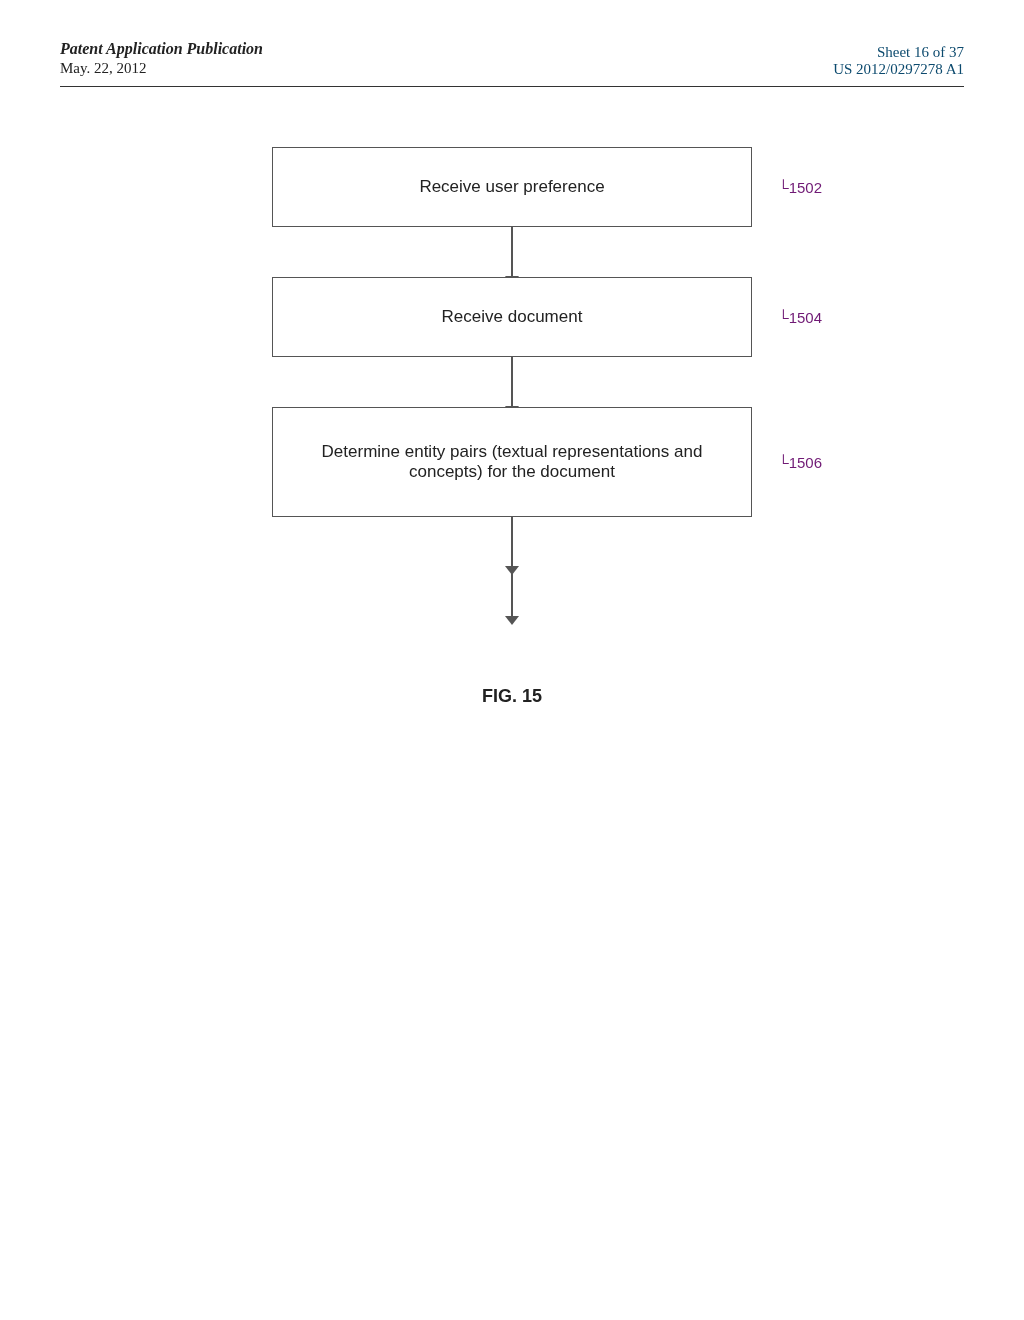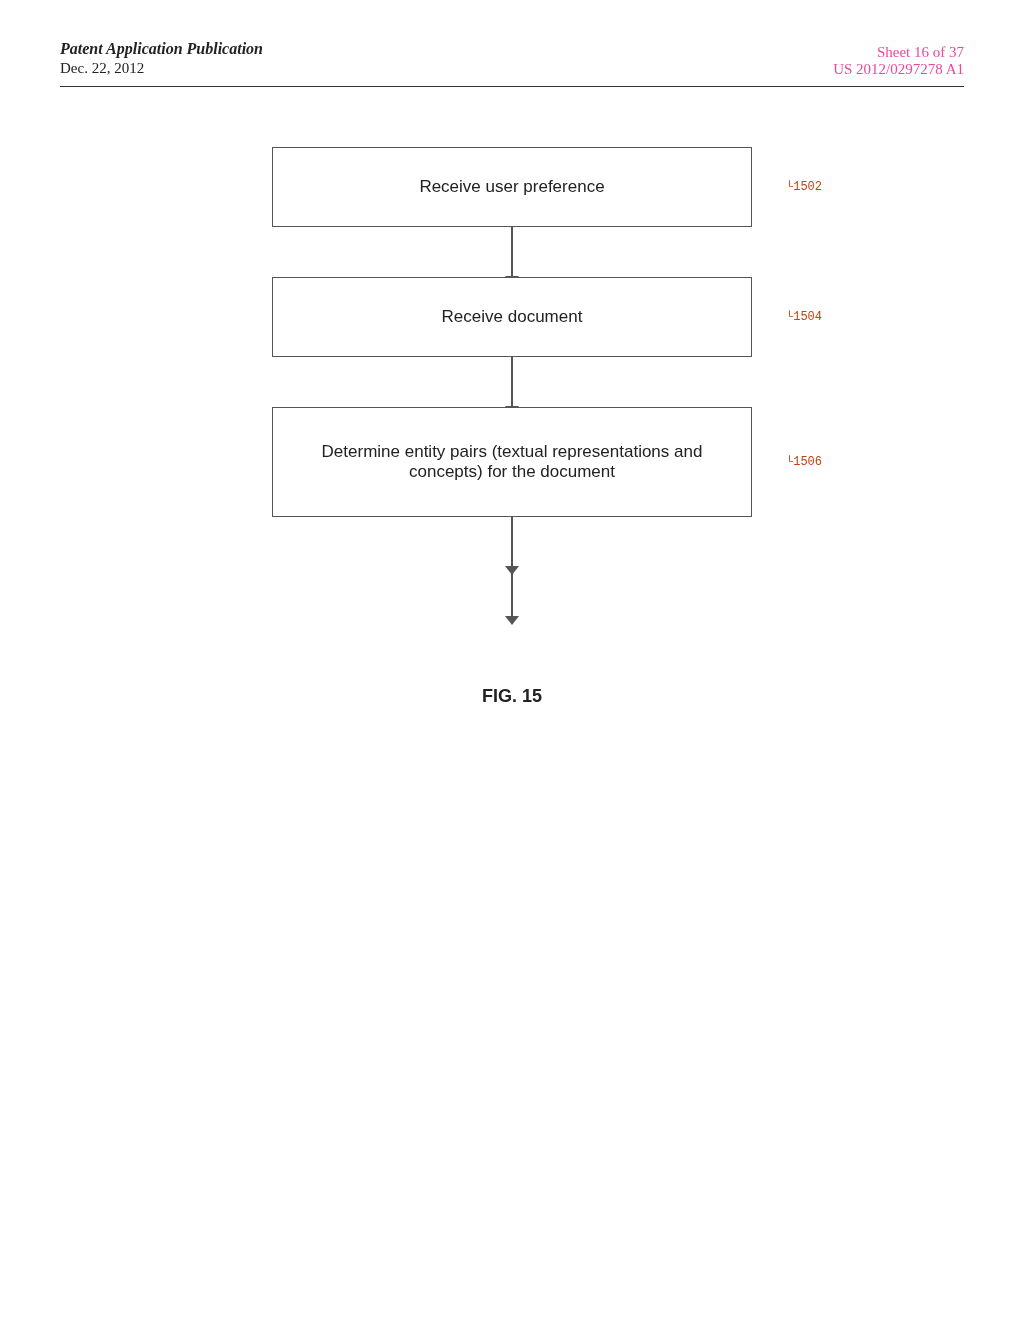--- a/index.html
+++ b/index.html
@@ -41,21 +41,21 @@
     }
 
     .header-date {
       font-size: 15px;
       color: #222;
       margin-top: 2px;
     }
 
     .header-right {
       font-size: 15px;
-      color: #ec4899;
+      color: #0c4a6e;
       text-align: right;
       margin-top: 4px;
     }
 
     .diagram-container {
       display: flex;
       flex-direction: column;
       align-items: center;
       margin-top: 20px;
       gap: 0;
@@ -88,24 +88,24 @@
       color: #222;
       font-family: Arial, sans-serif;
       position: relative;
     }
 
     .box-label {
       position: absolute;
       right: -70px;
       top: 50%;
       transform: translateY(-50%);
-      font-size: 12px;
-      color: #c2410c;
+      font-size: 15px;
+      color: #701a75;
       white-space: nowrap;
-      font-family: Liberation Mono, monospace;
+      font-family: Liberation Sans, sans-serif;
     }
 
     .arrow-down {
       width: 2px;
       height: 50px;
       background: #555;
       position: relative;
       margin: 0 auto;
     }
 
@@ -140,21 +140,21 @@
     }
   </style>
 </head>
 <body>
 
 <div class="page">
 
   <div class="header">
     <div class="header-left">
       <span class="header-title">Patent Application Publication</span>
-      <span class="header-date">Dec. 22, 2012</span>
+      <span class="header-date">May. 22, 2012</span>
     </div>
     <div class="header-right">
       <div>Sheet 16 of 37</div>
       <div>US 2012/0297278 A1</div>
     </div>
   </div>
 
   <div class="diagram-container">
 
     <div class="flow-item">

